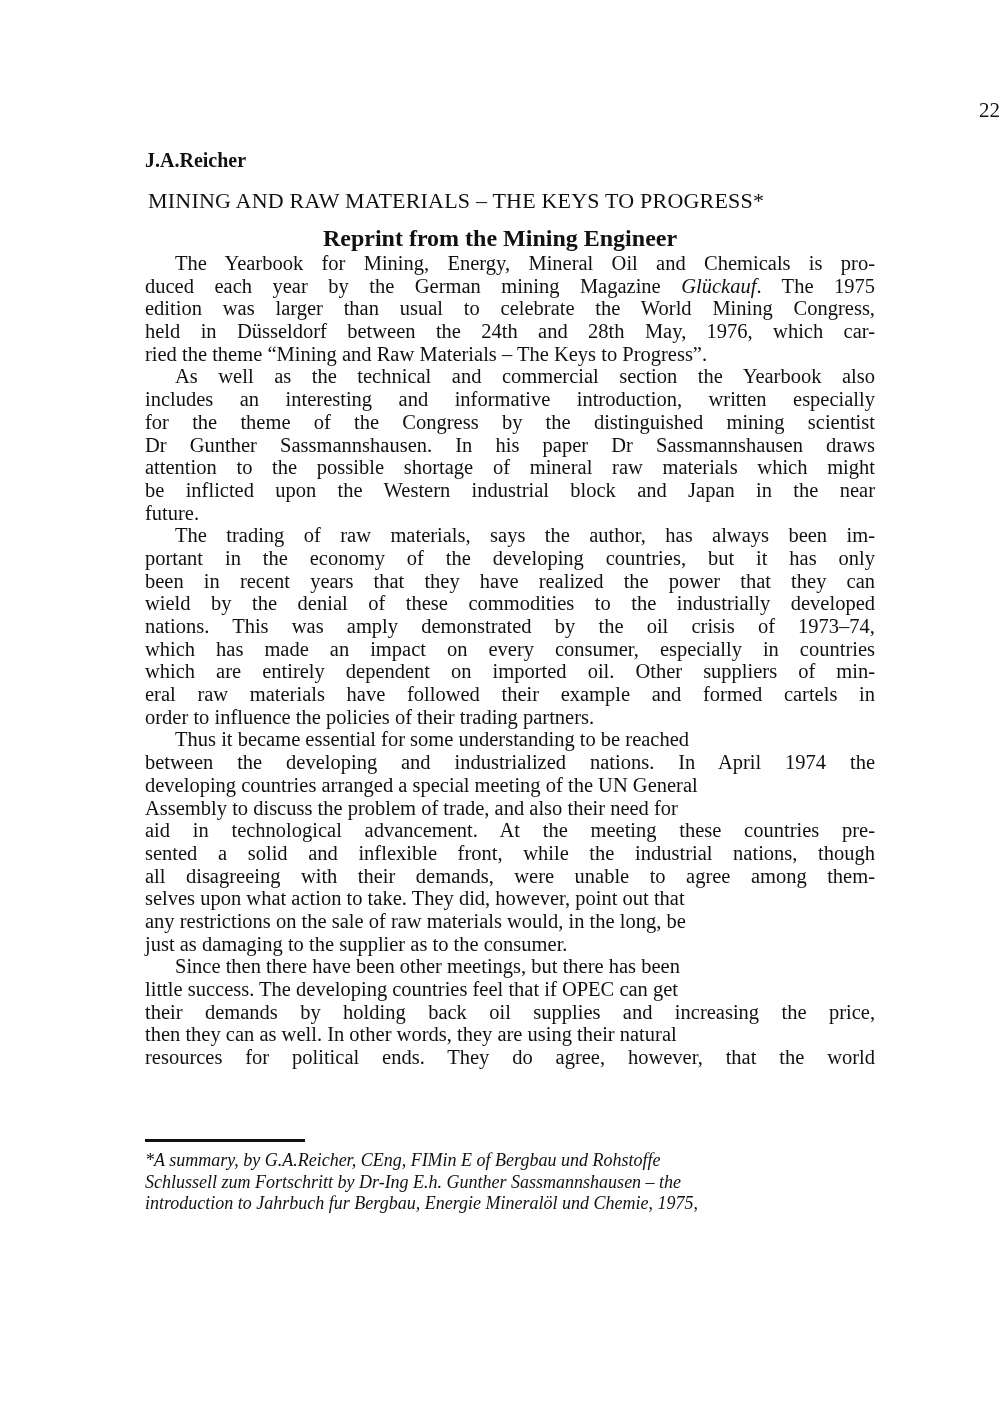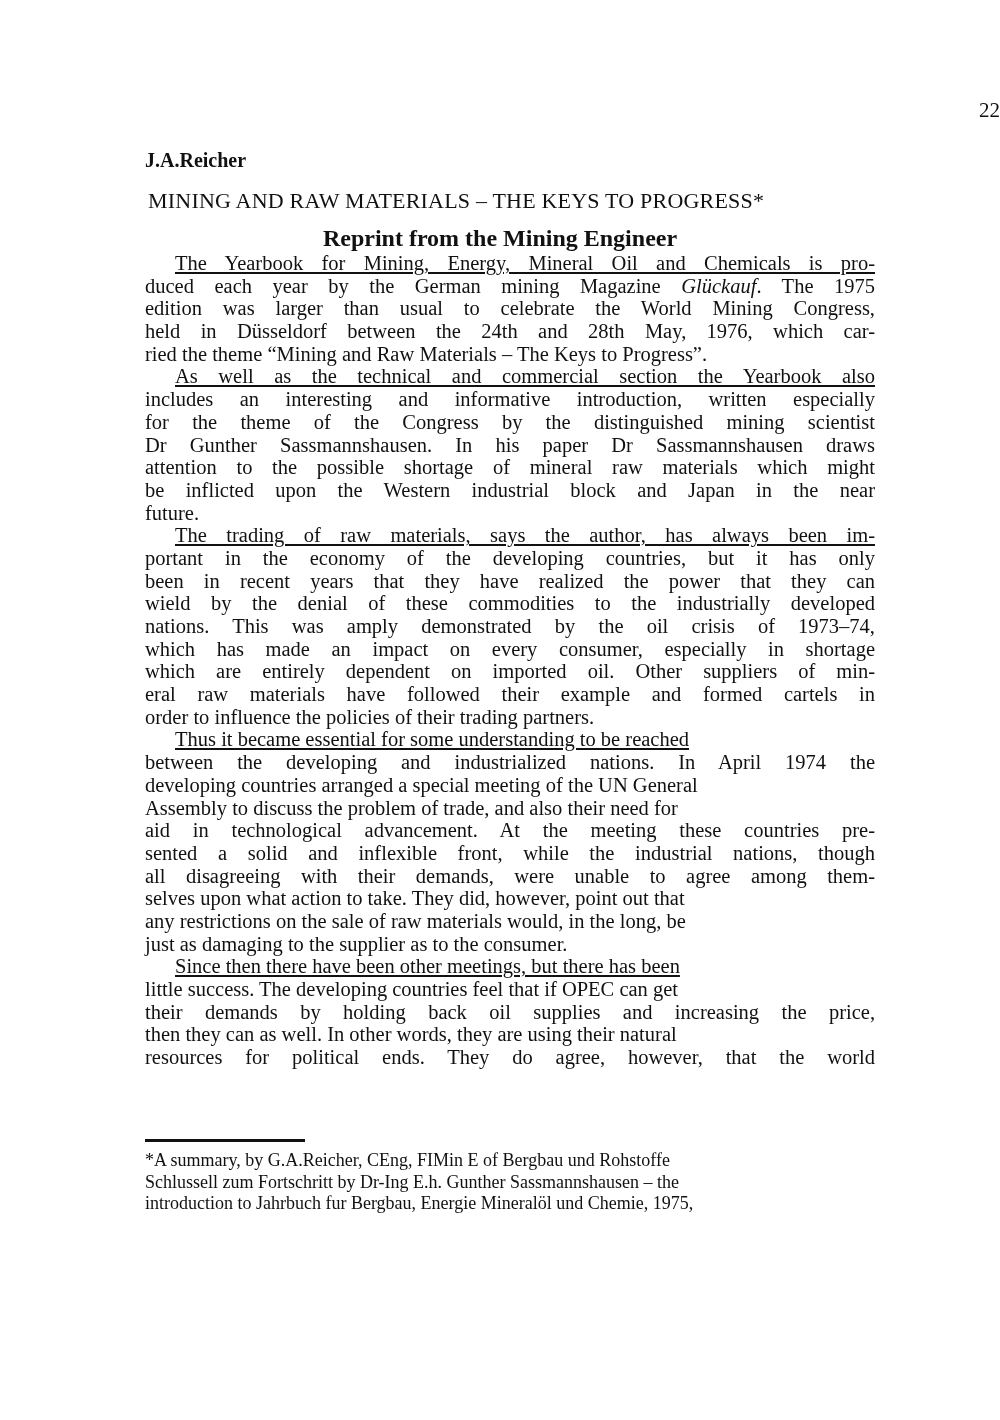--- a/index.html
+++ b/index.html
@@ -62,36 +62,36 @@
       white-space: nowrap;
       height: 22.7px;
       text-align: justify;
       text-align-last: justify;
     }
     .body-text .line.last {
       text-align-last: left;
     }
     .body-text .line.indent {
       padding-left: 30px;
-      text-decoration: underline;
     }
     .footnote-rule {
       position: absolute;
       top: 1139px;
       left: 145px;
       width: 160px;
       height: 3px;
       background: #111111;
     }
     .footnote {
       position: absolute;
       top: 1150px;
       left: 145px;
       width: 680px;
       font-size: 18px;
+      font-style: italic;
       line-height: 21.5px;
     }
     .footnote .line {
       display: block;
       white-space: nowrap;
     }
   </style>
 </head>
 <body>
 
@@ -111,21 +111,21 @@
     <span class="line">for the theme of the Congress by the distinguished mining scientist</span>
     <span class="line">Dr Gunther Sassmannshausen. In his paper Dr Sassmannshausen draws</span>
     <span class="line">attention to the possible shortage of mineral raw materials which might</span>
     <span class="line">be inflicted upon the Western industrial block and Japan in the near</span>
     <span class="line last">future.</span>
     <span class="line indent">The trading of raw materials, says the author, has always been im-</span>
     <span class="line">portant in the economy of the developing countries, but it has only</span>
     <span class="line">been in recent years that they have realized the power that they can</span>
     <span class="line">wield by the denial of these commodities to the industrially developed</span>
     <span class="line">nations. This was amply demonstrated by the oil crisis of 1973–74,</span>
-    <span class="line">which has made an impact on every consumer, especially in shortage</span>
+    <span class="line">which has made an impact on every consumer, especially in countries</span>
     <span class="line">which are entirely dependent on imported oil. Other suppliers of min-</span>
     <span class="line">eral raw materials have followed their example and formed cartels in</span>
     <span class="line last">order to influence the policies of their trading partners.</span>
     <span class="line indent last">Thus it became essential for some understanding to be reached</span>
     <span class="line">between the developing and industrialized nations. In April 1974 the</span>
     <span class="line last">developing countries arranged a special meeting of the UN General</span>
     <span class="line last">Assembly to discuss the problem of trade, and also their need for</span>
     <span class="line">aid in technological advancement. At the meeting these countries pre-</span>
     <span class="line">sented a solid and inflexible front, while the industrial nations, though</span>
     <span class="line">all disagreeing with their demands, were unable to agree among them-</span>

